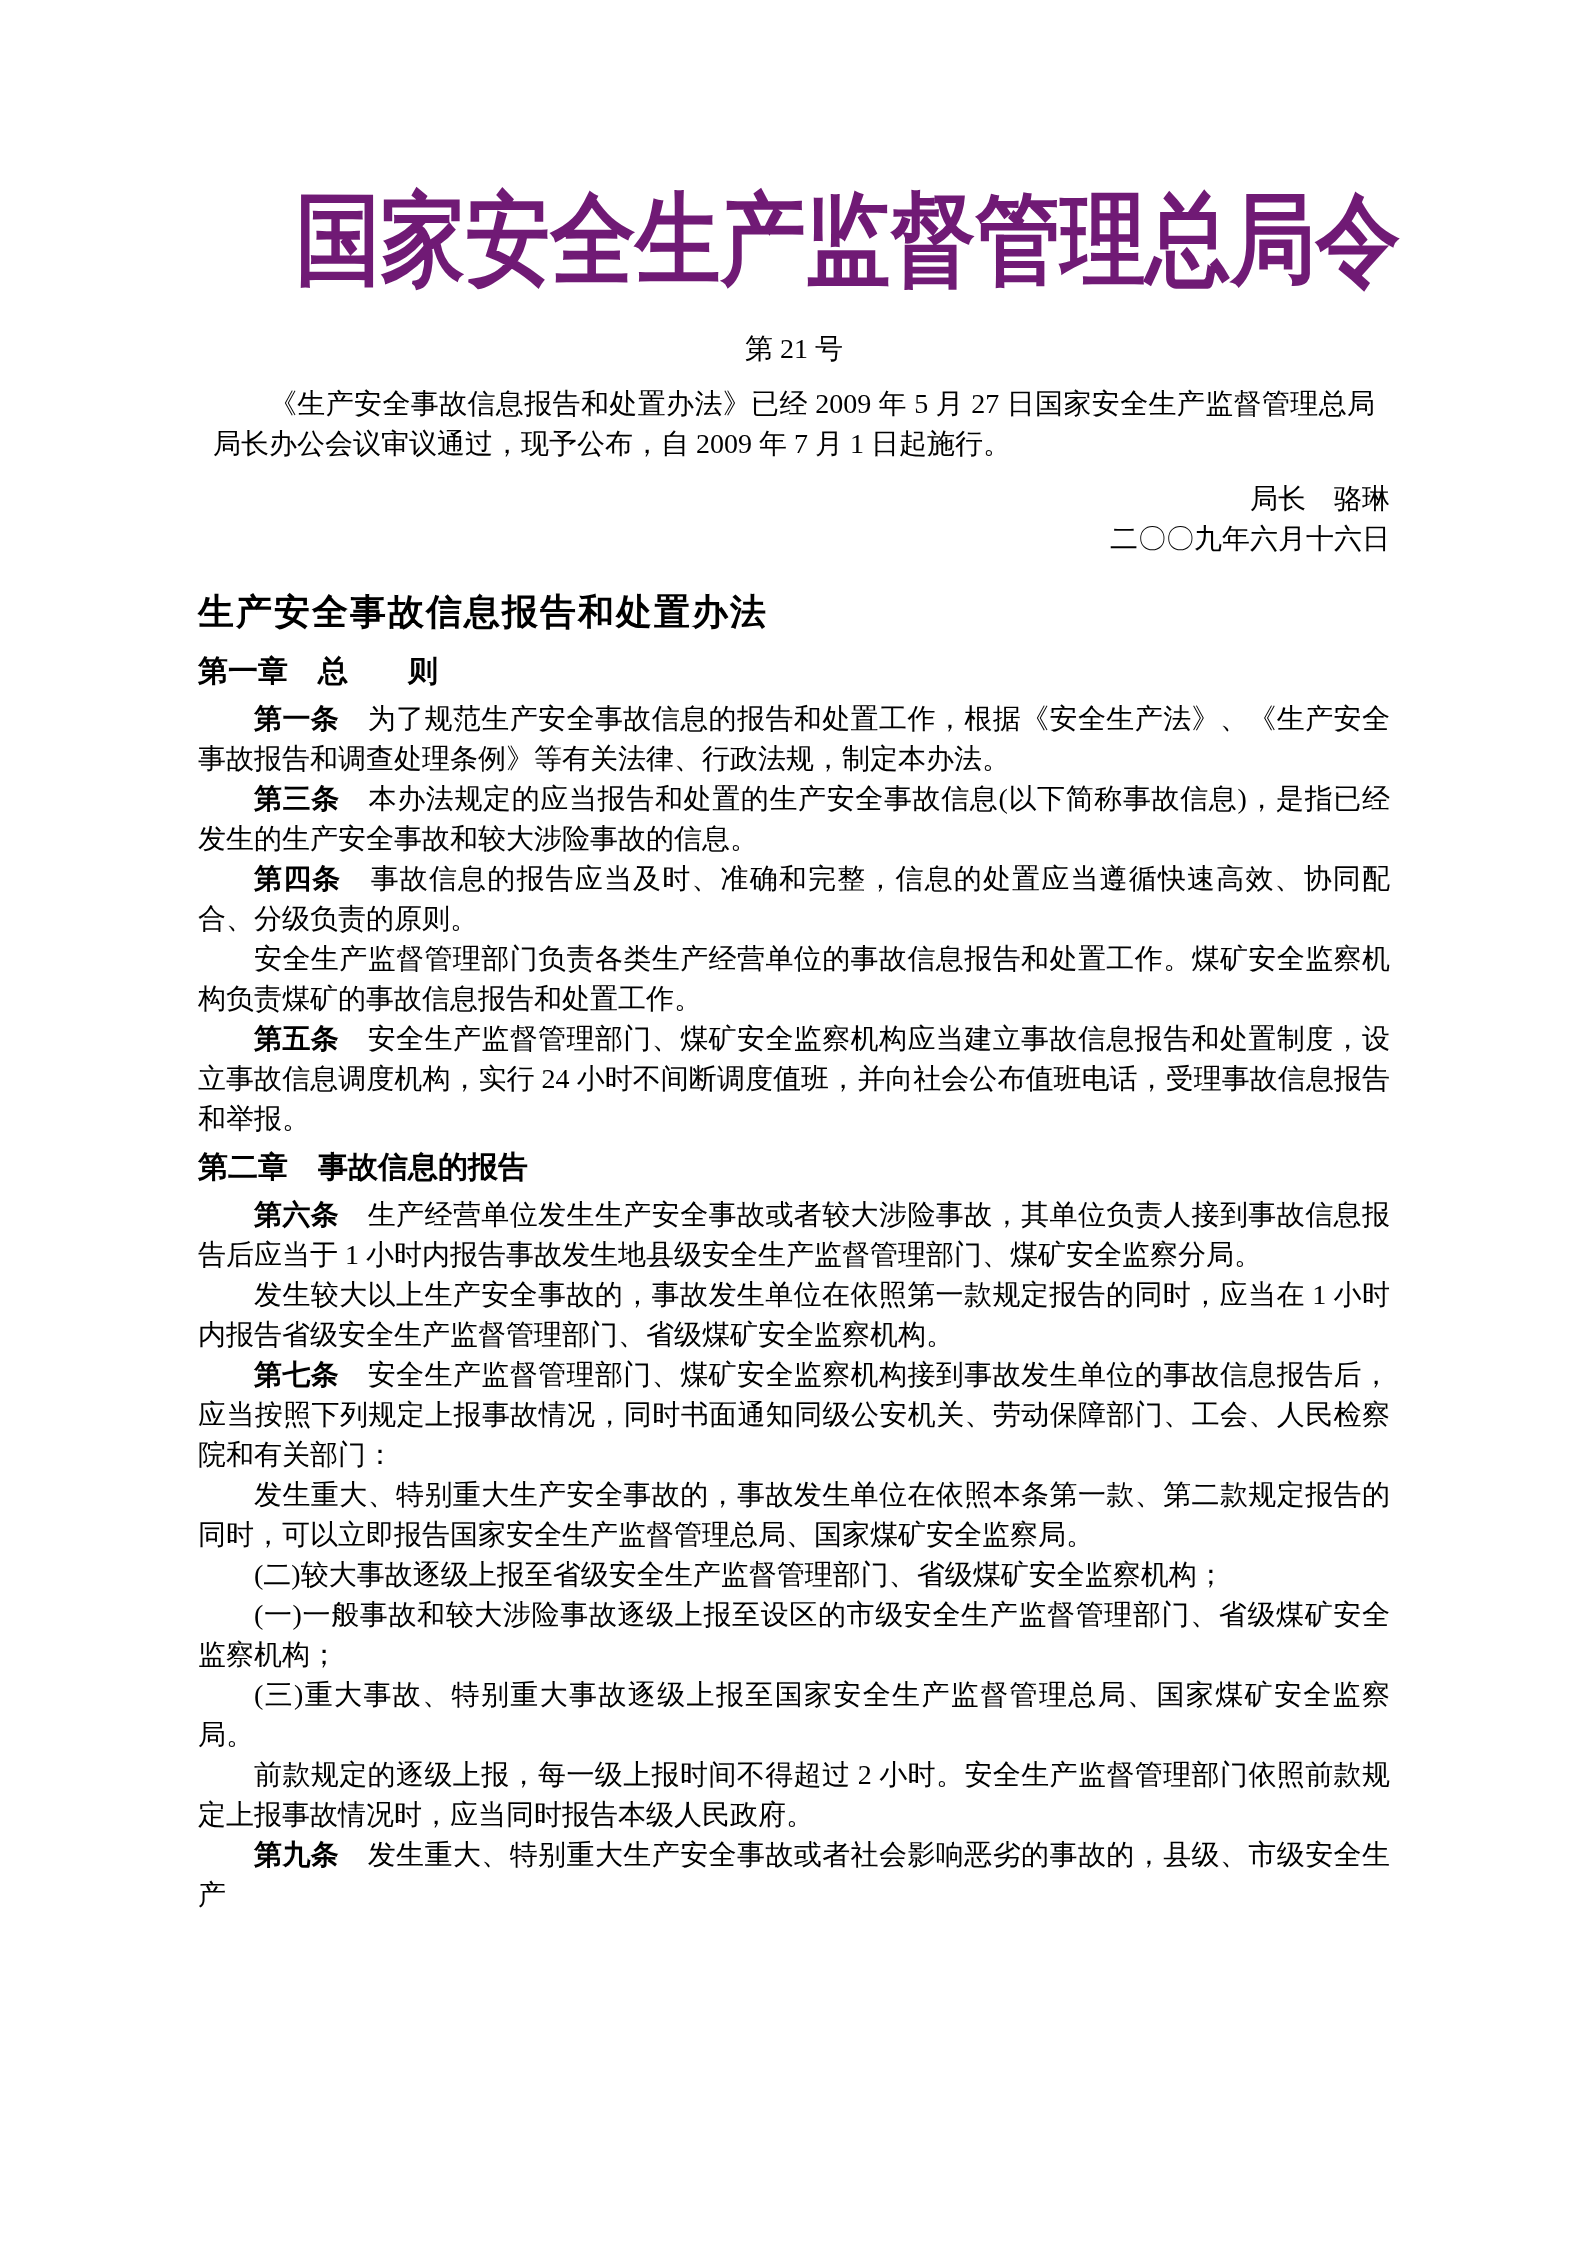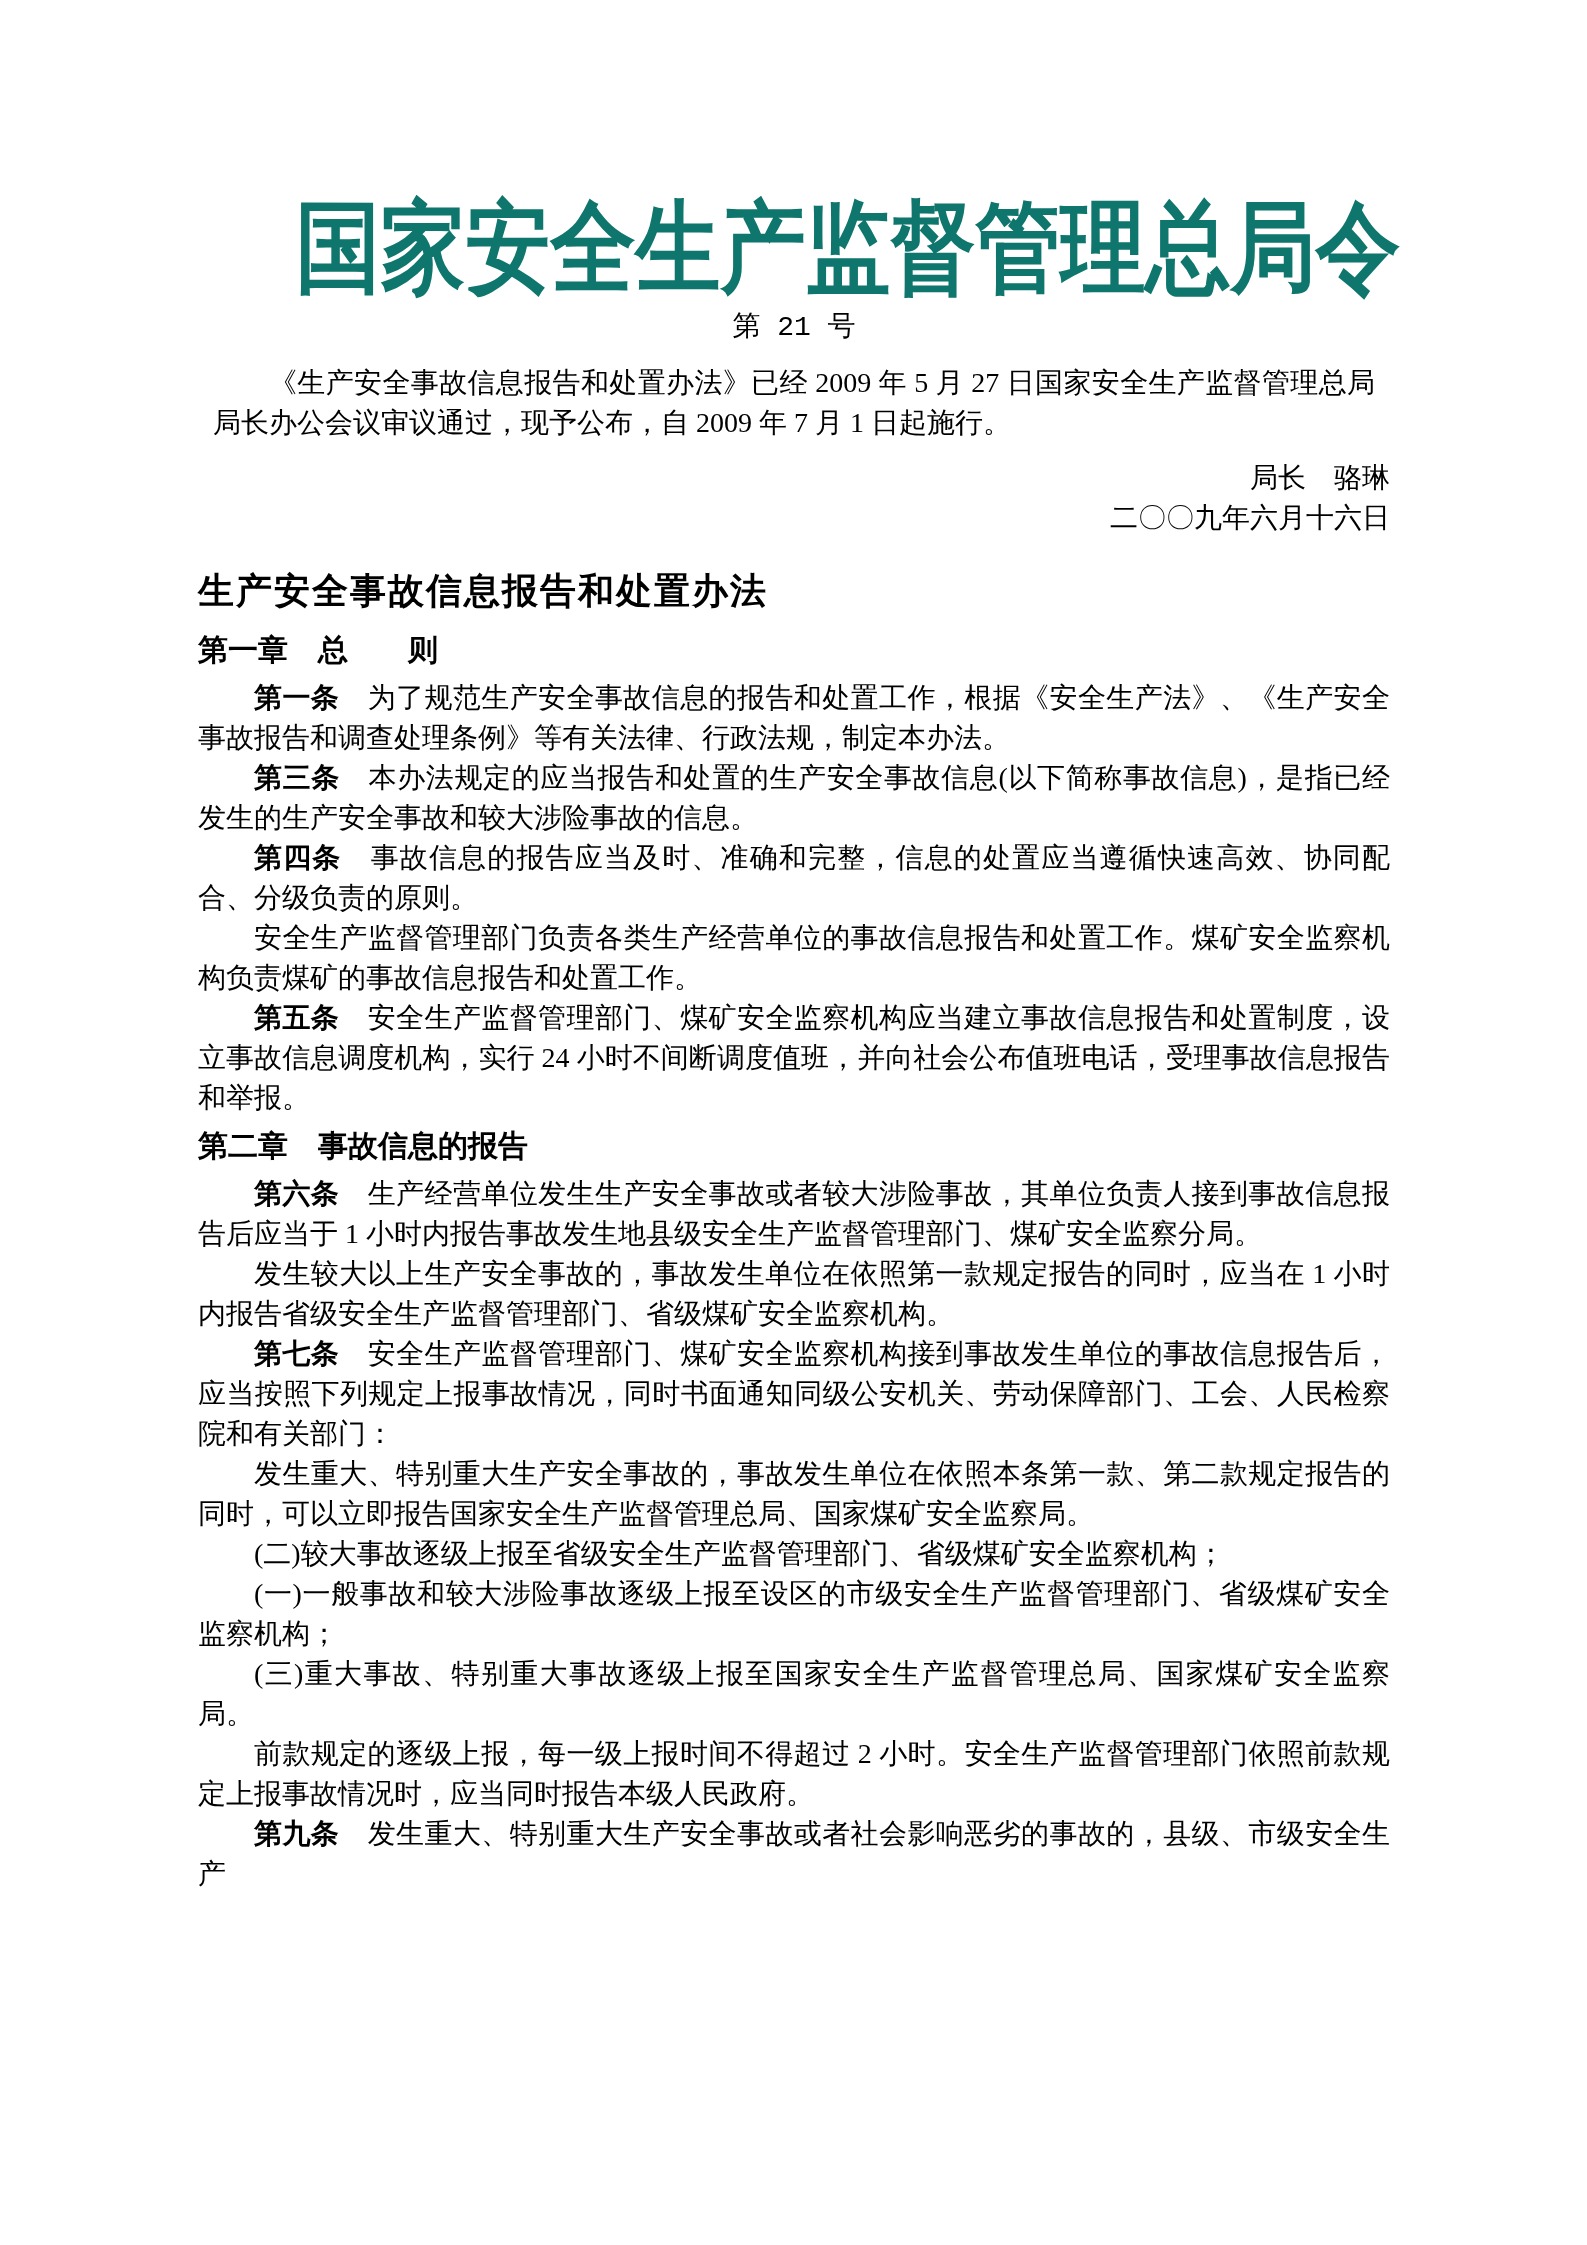--- a/index.html
+++ b/index.html
@@ -18,38 +18,37 @@
   }
   .content {
     position: absolute;
     left: 198px;
     top: 195px;
     width: 1192px;
   }
   .order-title {
     margin: 0;
     text-align: center;
-    color: #0f766e;
+    color: #701a75;
     font-size: 100px;
     line-height: 105px;
     font-weight: bold;
     white-space: nowrap;
-    font-family: Liberation Sans, sans-serif;
+    font-family: Liberation Mono, monospace;
   }
   .order-title .squeeze {
     display: inline-block;
     transform: scaleX(0.85);
     transform-origin: center;
   }
   .order-number {
     text-align: center;
     font-size: 28px;
     line-height: 40px;
-    margin-top: 8px;
-    font-family: Liberation Mono, monospace;
+    margin-top: 29px;
   }
   .intro {
     margin: 15px;
     font-size: 28px;
     line-height: 40px;
     text-align: justify;
     text-indent: 2em;
   }
   .sig-line, .sig-date {
     text-align: right;

